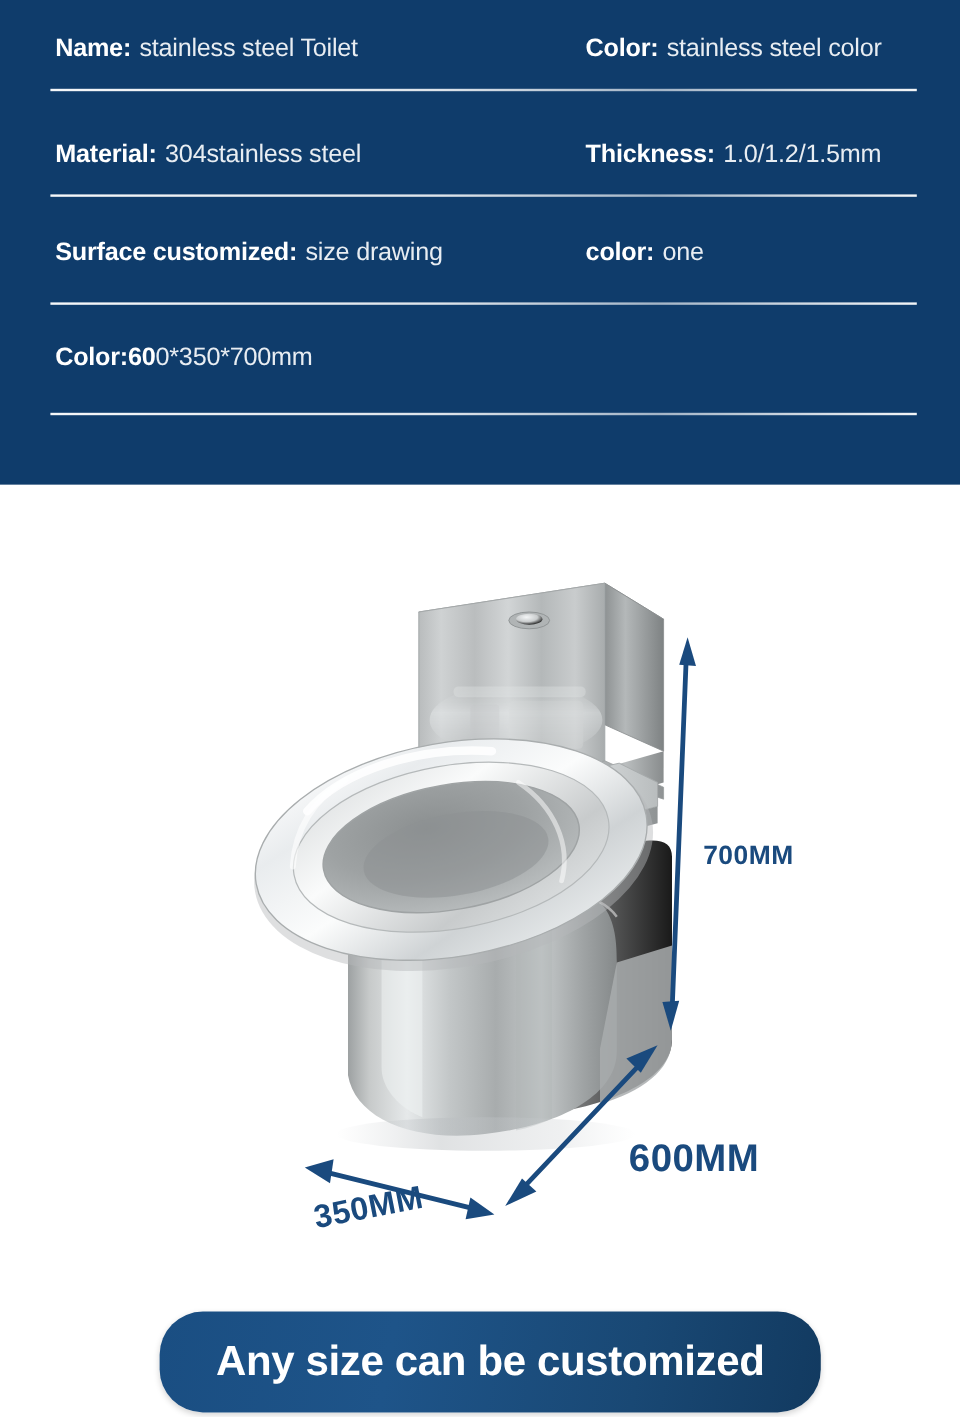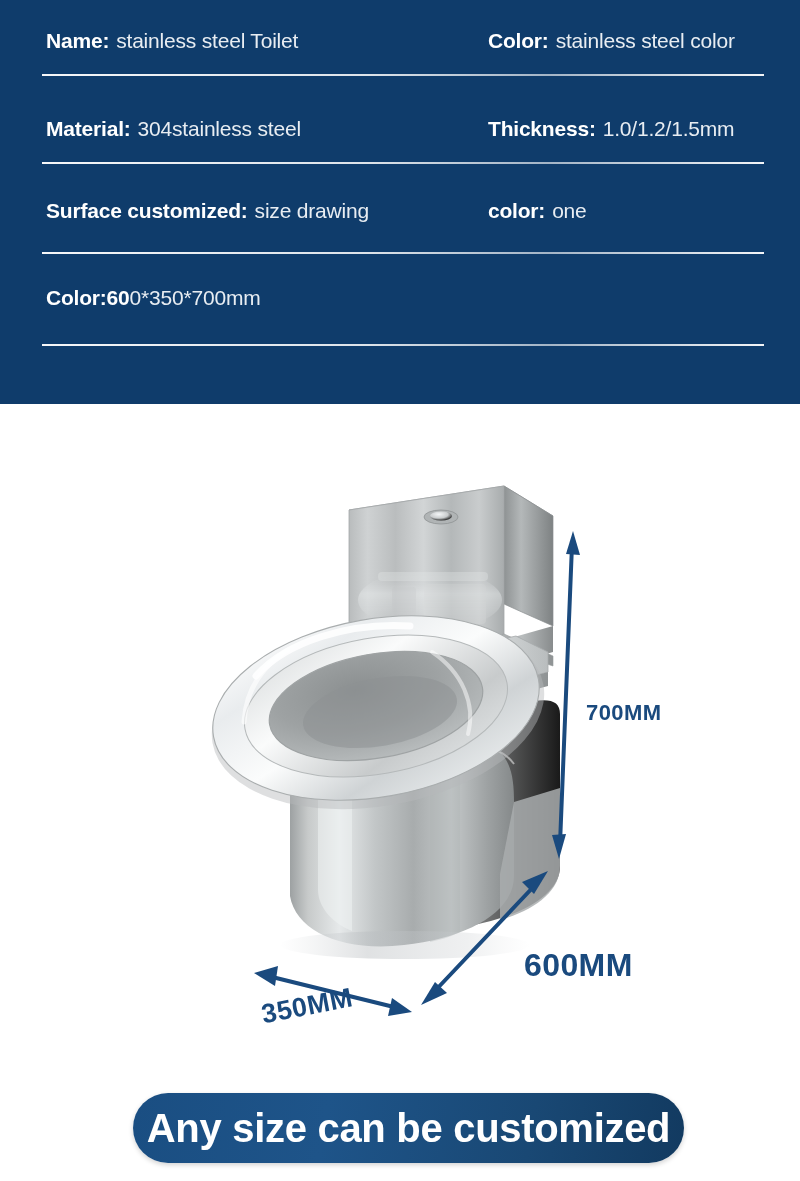--- a/index.html
+++ b/index.html
@@ -114,29 +114,29 @@
     transform: rotate(-11deg);
     transform-origin: left top;
   }
 
   
   #cta-button {
     position: absolute;
     left: 133px;
     top: 1093px;
     width: 551px;
-    height: 70px;
+    height: 84px;
     border: none;
     border-radius: 36px;
     background: linear-gradient(100deg, #1a4e82 0%, #1e5489 35%, #194874 72%, #123a60 100%);
     box-shadow: 0 2px 5px rgba(0,0,0,0.18);
     color: #ffffff;
     font-family: "Liberation Sans", sans-serif;
     font-weight: bold;
-    font-size: 40px;
+    font-size: 35px;
     letter-spacing: -0.3px;
     cursor: pointer;
     padding: 0;
   }
 </style>
 </head>
 <body>
 
 <div id="spec-panel">
 

